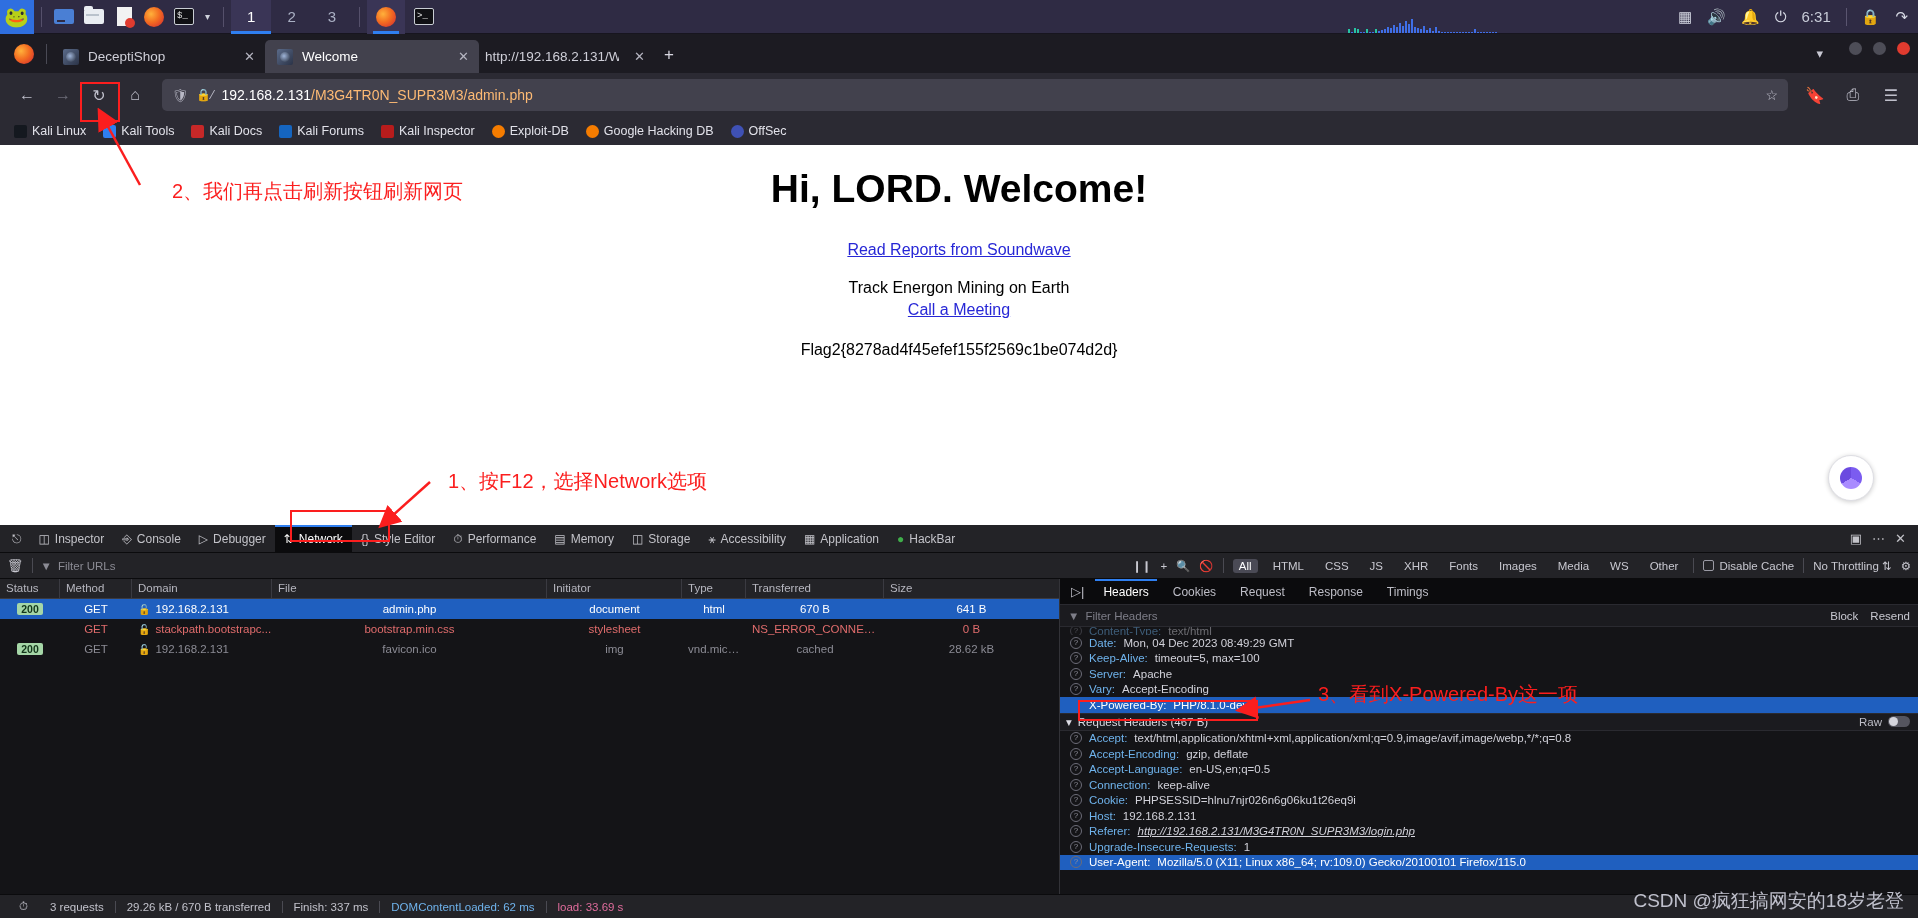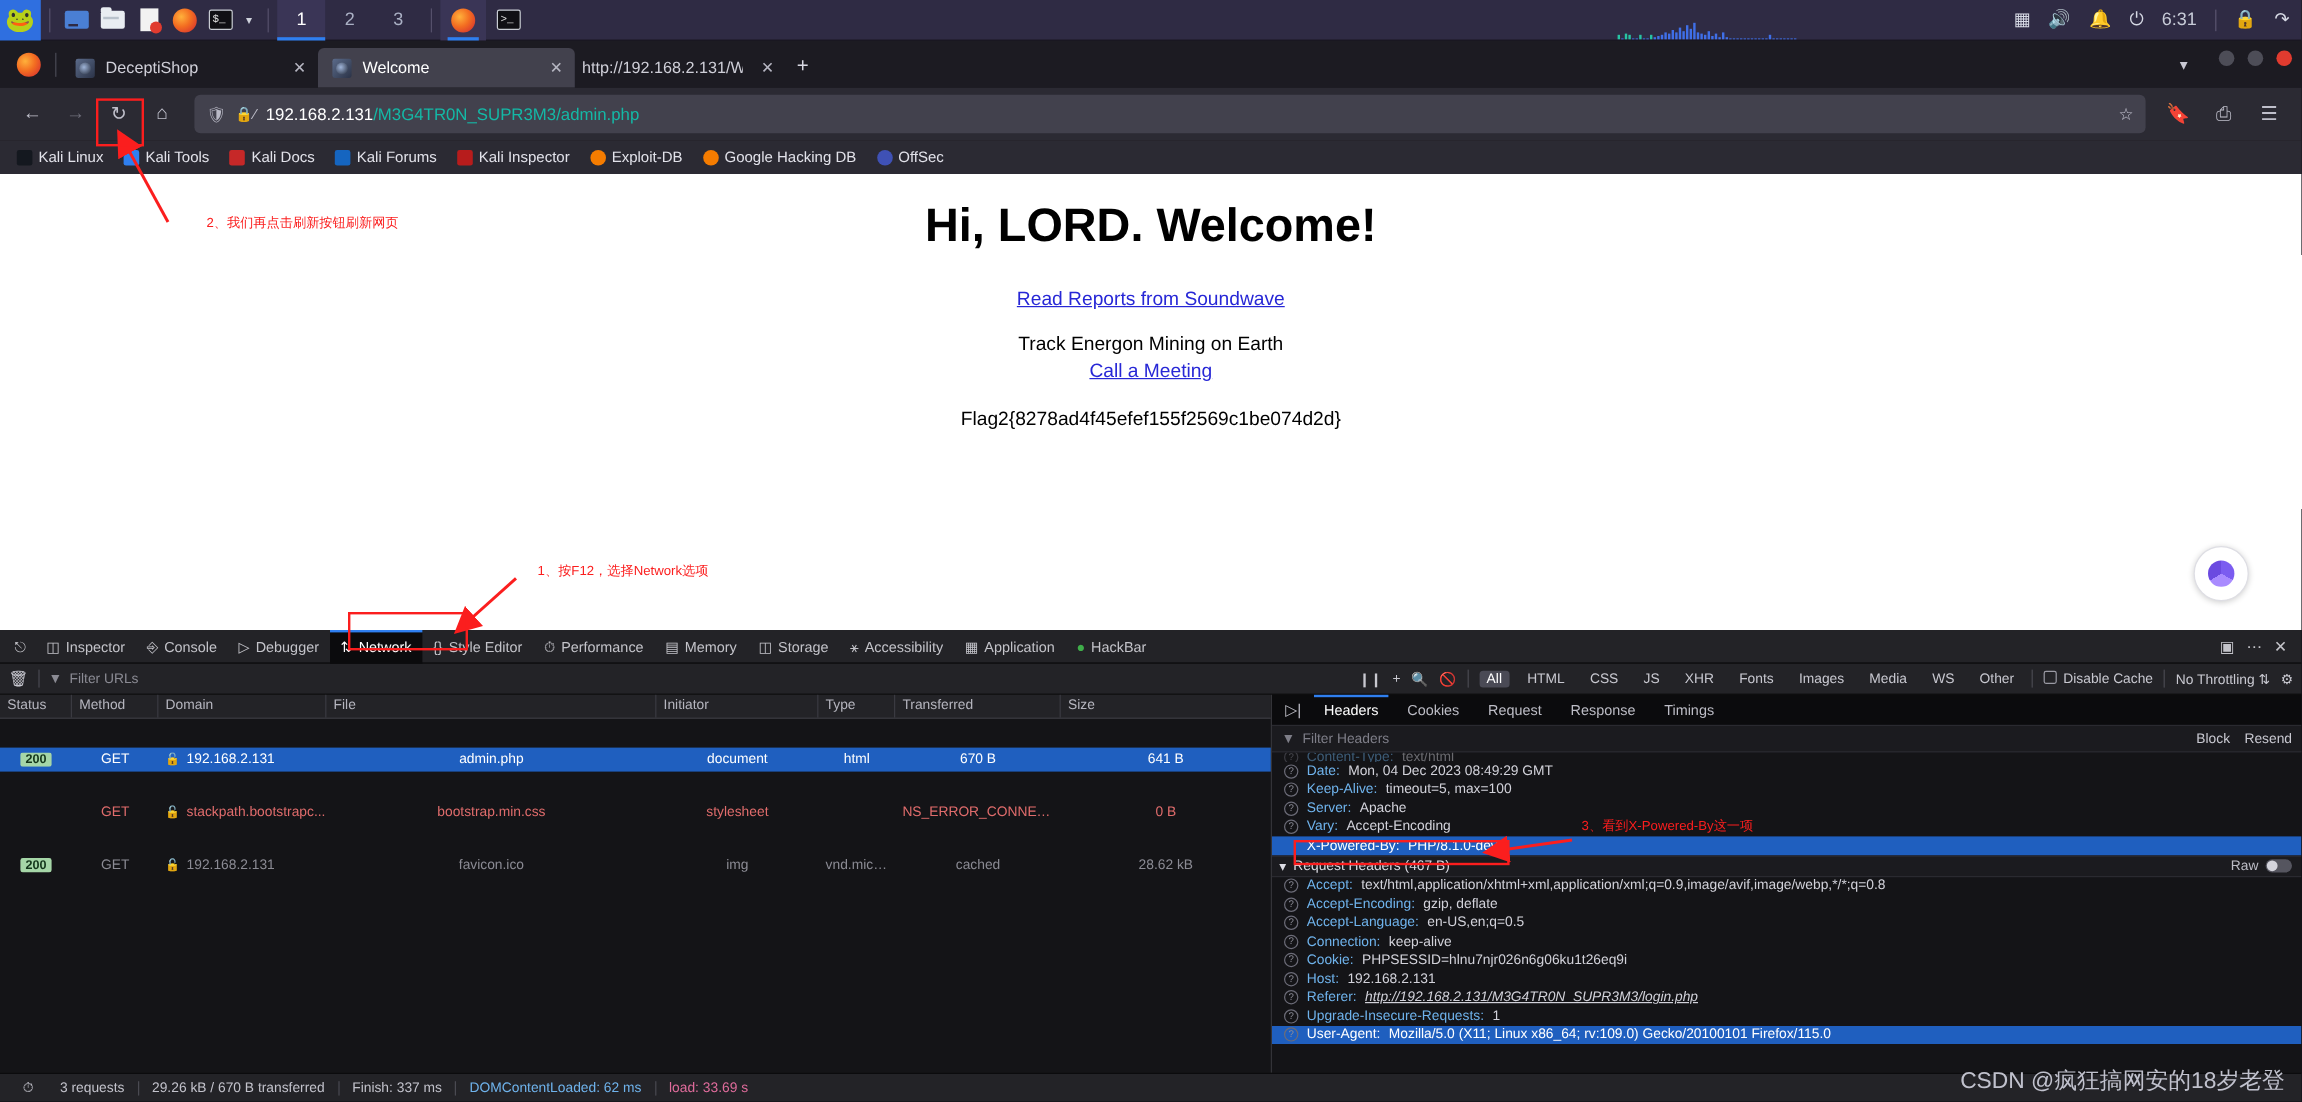--- a/index.html
+++ b/index.html
@@ -73,21 +73,21 @@
   .listall{position:absolute;right:95px;top:12px;color:#c9c9d4;font-size:13px;}
 
   .navbar{height:44px;background:#2b2a33;display:flex;align-items:center;padding:0 10px;gap:2px;}
   .nbtn{width:34px;height:32px;display:flex;align-items:center;justify-content:center;color:#bfbfcb;font-size:16px;border-radius:4px;}
   .nbtn.dim{color:#6d6d79;}
   .urlbar{flex:1;height:32px;background:#42414d;border-radius:5px;display:flex;align-items:center;padding:0 10px;gap:8px;margin:0 8px;}
   .urlbar .shield{color:#b9b9c6;font-size:13px;}
   .urlbar .ident{color:#c0c0cc;font-size:12px;position:relative;}
   .urltext{color:#d9d9e3;font-size:14px;white-space:nowrap;}
   .urltext b{color:#ffffff;font-weight:400;}
-  .urltext span{color:#14b8a6;}
+  .urltext span{color:#fdba74;}
   .star{color:#c2c2cf;font-size:14px;margin-left:auto;}
   .navright{display:flex;align-items:center;gap:4px;}
 
   .bookbar{height:28px;background:#2b2a33;display:flex;align-items:center;padding:0 14px;gap:17px;color:#e2e2ea;font-size:12.5px;}
   .bm{display:flex;align-items:center;gap:5px;white-space:nowrap;}
   .bm .bi{width:13px;height:13px;display:inline-block;border-radius:2px;flex:0 0 auto;}
 
   
   .page{background:#ffffff;height:380px;position:relative;overflow:hidden;}
   .page h1{font-family:"Liberation Sans",sans-serif;font-weight:bold;font-size:39px;color:#000;text-align:center;margin-top:22px;}
@@ -107,21 +107,21 @@
 
   .net-toolbar{height:26px;background:#232327;display:flex;align-items:center;gap:8px;padding:0 7px;border-bottom:1px solid #0b0b0d;}
   .nt-sep{width:1px;height:15px;background:#4a4a52;}
   .nt-filter{color:#8b8b94;font-size:11.5px;display:flex;align-items:center;gap:6px;}
   .nt-right{margin-left:auto;display:flex;align-items:center;gap:9px;color:#c8c8d0;font-size:11.5px;}
   .chip{padding:1px 6px;border-radius:3px;font-size:11.5px;color:#c8c8d0;}
   .chip.on{background:#4a4a55;color:#fff;}
   .cbox{width:11px;height:11px;border:1px solid #9a9aa4;border-radius:2px;display:inline-block;vertical-align:-1px;margin-right:5px;}
 
   .dt-body{flex:1;display:flex;min-height:0;}
-  .net-list{width:1060px;border-right:1px solid #333338;display:flex;flex-direction:column;background:#141417;gap:24px;}
+  .net-list{width:1060px;border-right:1px solid #333338;display:flex;flex-direction:column;background:#141417;}
   .nl-head{height:20px;display:flex;background:#232327;color:#b6b6bf;font-size:11.5px;border-bottom:1px solid #3a3a41;}
   .nl-head div{padding:3px 6px;border-right:1px solid #3a3a41;overflow:hidden;white-space:nowrap;}
   .nl-row{height:20px;display:flex;font-size:11.5px;align-items:center;text-align:center;}
   .nl-row div{padding:0 6px;overflow:hidden;white-space:nowrap;text-overflow:ellipsis;}
   .nl-row.sel{background:#1f5fbf;color:#ffffff;}
   .nl-row.err{color:#e06c6c;}
   .nl-row.dim{color:#8b8b94;}
   .st200{background:#a5d6a7;color:#13351a;padding:0 4px;border-radius:2px;font-size:10.5px;font-weight:bold;}
   .cDomain{display:flex;align-items:center;gap:5px;}
   .lockbad{color:#e06c6c;font-size:10px;}
@@ -146,21 +146,21 @@
   .toggle:after{content:"";position:absolute;left:1px;top:1px;width:9px;height:9px;border-radius:50%;background:#d4d4dc;}
   .ref-link{color:#9aa7d8;text-decoration:underline;font-style:italic;}
 
   .dt-status{height:24px;background:#232327;display:flex;align-items:center;gap:0;padding:0 8px;color:#c2c2cb;font-size:11.5px;border-top:1px solid #0b0b0d;}
   .dt-status .item{padding:0 11px;border-right:1px solid #4a4a52;}
   .dt-status .item:last-child{border-right:none;}
   .blue{color:#6fb3ec;}
   .pink{color:#e06c9c;}
 
   
-  .anno{position:absolute;color:#fb1e1e;font-size:11px;white-space:nowrap;pointer-events:none;}
+  .anno{position:absolute;color:#fb1e1e;font-size:20px;white-space:nowrap;pointer-events:none;}
   .redbox{position:absolute;border:2px solid #fb1e1e;pointer-events:none;}
   svg.ov{position:absolute;left:0;top:0;width:1918px;height:918px;pointer-events:none;}
   .wm{position:absolute;right:14px;bottom:4px;color:#c9cad6;font-size:19px;font-family:"Liberation Sans",sans-serif;opacity:.95;}
 </style>
 </head>
 <body>
 
 <div class="screen">
 
   <div class="panel">

